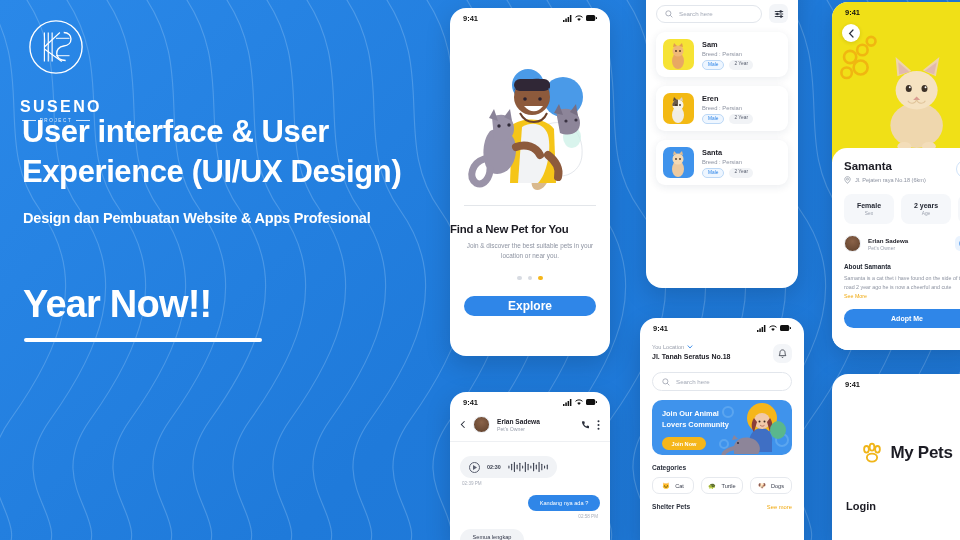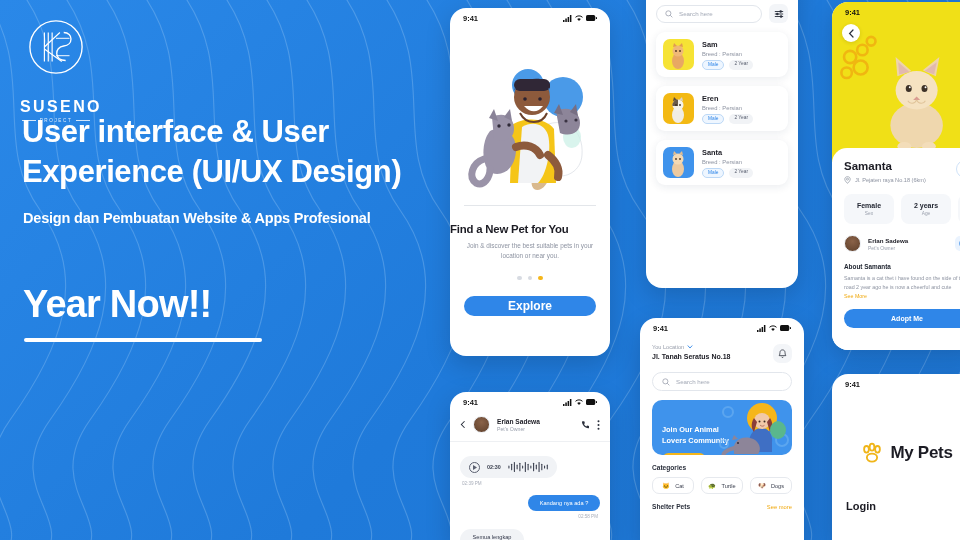--- a/index.html
+++ b/index.html
@@ -185,21 +185,21 @@
     margin-left: auto; width: 19px; height: 19px; border-radius: 7px;
     background: #f3f5f8; display: flex; align-items: center; justify-content: center;
   }
   .home-search {
     margin: 9px 12px 0; height: 19px; border: 1px solid #e2e6ec; border-radius: 10px;
     display: flex; align-items: center; gap: 6px; padding: 0 9px;
     font-size: 6.2px; color: #a3a9b6;
   }
   .banner {
     margin: 9px 12px 0; height: 55px; border-radius: 10px; background: #3f93ec;
-    position: relative; overflow: hidden; padding: 25px 10px;
+    position: relative; overflow: hidden; padding: 9px 10px;
   }
   .banner-title {
     color: #fff; font-size: 7.4px; font-weight: 700; line-height: 1.45; width: 82px;
   }
   .banner-btn {
     margin-top: 7px; width: 44px; height: 13px; border-radius: 7px; background: #f5b61a;
     color: #fff; font-size: 5.6px; font-weight: 700;
     display: flex; align-items: center; justify-content: center; border: 0;
   }
   .sec-title { font-size: 6.6px; font-weight: 600; color: #2b303c; margin: 9px 12px 0; }

